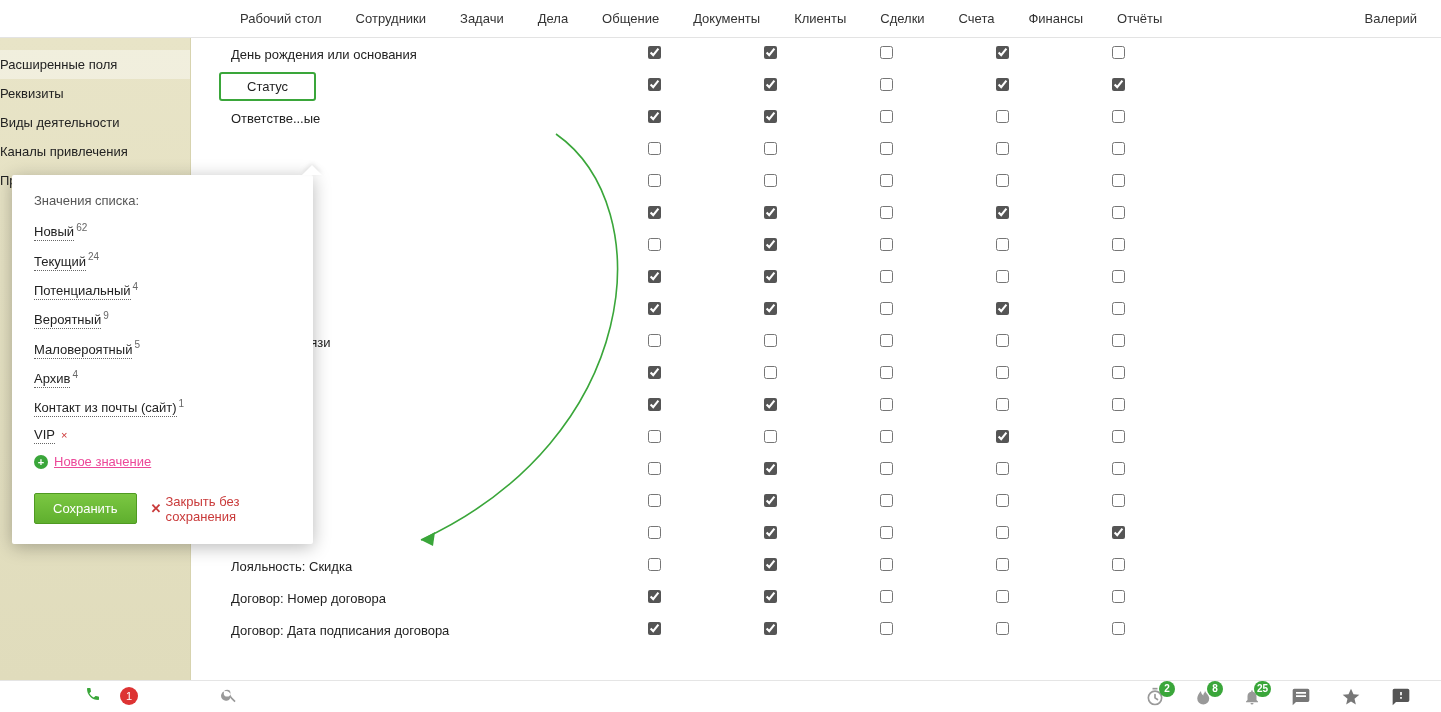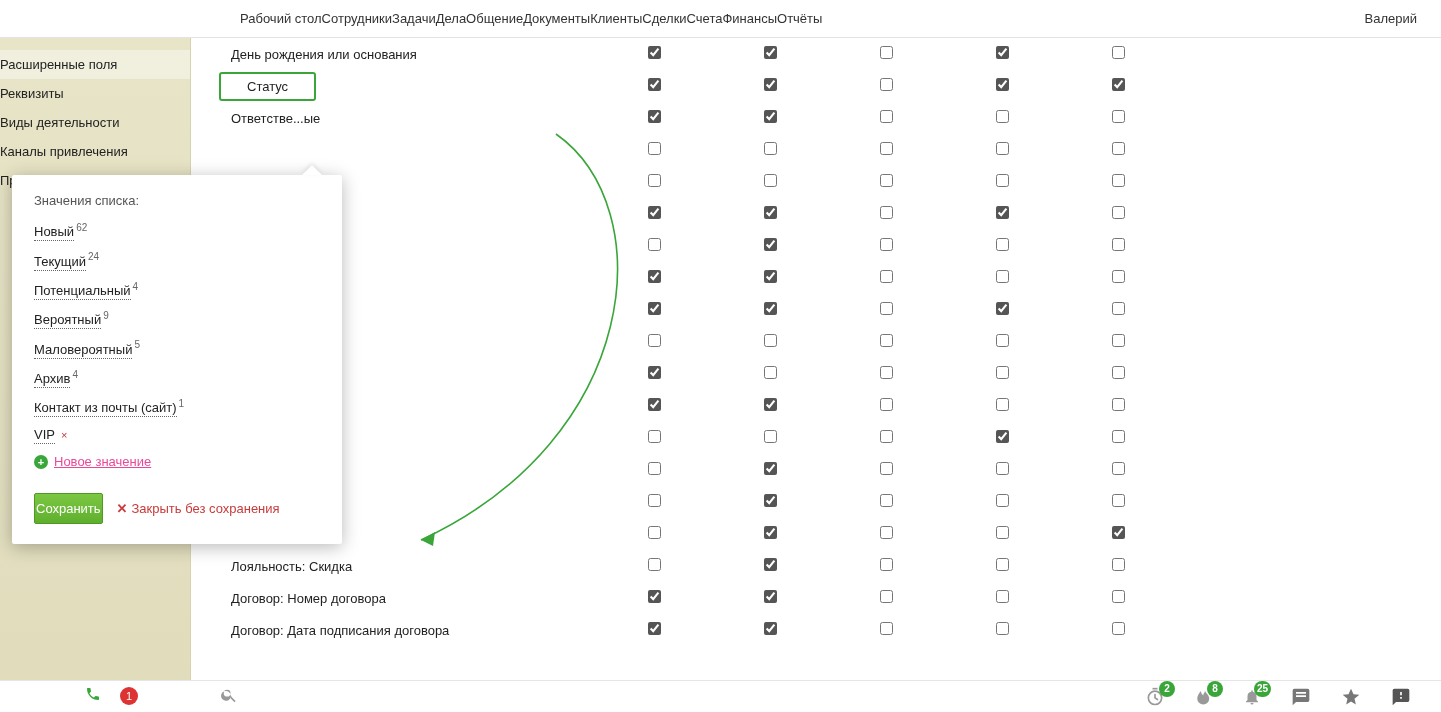--- a/index.html
+++ b/index.html
@@ -1,20 +1,20 @@
 <!DOCTYPE html>
 <html><head>
   <meta charset="utf-8">
   <style>
     * { box-sizing: border-box; margin: 0; padding: 0; }
     body { font-family: Arial, Helvetica, sans-serif; font-size: 13px; color: #333; background: #fff; width: 1441px; height: 712px; overflow: hidden; position: relative; }
 
     
     .topbar { height: 38px; border-bottom: 1px solid #e3e3e3; display: flex; align-items: center; padding: 0 24px 0 40px; }
-    .nav { display: flex; margin-left: 200px; }
+    .nav { display: flex; gap: 34px; margin-left: 200px; }
     .nav-item { color: #333; cursor: pointer; font-size: 13px; }
     .user { margin-left: auto; color: #333; font-size: 13px; }
 
     
     .sidebar { position: absolute; top: 38px; left: 0; width: 191px; background: linear-gradient(#e8e4c7,#e0dcbc); border-right: 1px solid #d7d3af; padding-top: 12px; height: 642px; overflow:hidden; }
     .side-item { padding: 7px 0; font-size: 13px; color: #222; cursor: pointer; }
     .side-item.active { background: rgba(255,255,255,.4); }
     .sidebar .cut { color:#222; padding:7px 12px; font-size:13px; }
 
     
@@ -24,32 +24,32 @@
     .row .label { width: 400px; font-size: 13px; color: #222; }
     .row .cells { display: flex; gap: 70px; }
     .cell { width: 46px; text-align: center; }
     input[type=checkbox]{ width:13px; height:13px; accent-color:#555;}
     .status-box { border:2px solid #3aa63a; border-radius:3px; padding:5px 26px; display:inline-block; margin-left:-12px; }
 
     
     .arrow-svg { position:absolute; top:50px; left:190px; width:280px; height:500px; pointer-events:none; }
 
     
-    .popup { position:absolute; top:175px; left:12px; width:330px; background:#fff; box-shadow:0 3px 18px rgba(0,0,0,.28); border-radius:2px; padding:18px 22px 20px; z-index:5;}
+    .popup { position:absolute; top:175px; left:12px; width:301px; background:#fff; box-shadow:0 3px 18px rgba(0,0,0,.28); border-radius:2px; padding:18px 22px 20px; z-index:5;}
     .popup .pointer{ position:absolute; top:-10px; left:290px; width:0;height:0;border-left:10px solid transparent;border-right:10px solid transparent;border-bottom:10px solid #fff; filter:drop-shadow(0 -2px 2px rgba(0,0,0,.1));}
     .popup h4 { font-weight:normal; color:#555; margin-bottom:14px; font-size:13px;}
     .values div { margin-bottom:12px; }
     .value-name { border-bottom:1px dotted #666; padding-bottom:1px; color:#222; font-size:13px; display:inline; cursor:pointer;}
     .value-sup { font-size:10px; color:#666; vertical-align:super; margin-left:2px;}
     .del-x { color:#c33; margin-left:6px; font-size:11px; cursor:pointer;}
     .new-val { display:flex; align-items:center; gap:6px; margin-top:6px;}
     .plus-circle { width:14px;height:14px;border-radius:50%;background:#3aa63a;color:#fff;display:inline-flex;align-items:center;justify-content:center;font-size:11px;font-weight:bold;}
     .new-val a { color:#ec4899; text-decoration:underline; font-size:13px;}
     .popup-actions { margin-top:24px; display:flex; align-items:center; gap:14px;}
-    .btn-save { background:linear-gradient(#7bc742,#5faf2e); color:#fff; border:1px solid #4f9a22; padding:7px 1px; border-radius:2px; font-size:13px; cursor:pointer;}
+    .btn-save { background:linear-gradient(#7bc742,#5faf2e); color:#fff; border:1px solid #4f9a22; padding:7px 18px; border-radius:2px; font-size:13px; cursor:pointer;}
     .btn-cancel { color:#c93a3a; font-size:13px; cursor:pointer; display:flex; align-items:center; gap:4px;}
 
     
     .footer { position:absolute; bottom:0; left:0; right:0; height:32px; background:#fff; border-top:1px solid #e5e5e5; display:flex; align-items:center; padding:0 12px 0 80px;}
     .phone-ic { position:absolute; left:85px; bottom:7px; color:#3aa63a; }
     .phone-badge { position:absolute; left:120px; bottom:7px; background:#d33; color:#fff; width:18px;height:18px;border-radius:9px;display:flex;align-items:center;justify-content:center;font-size:11px;}
     .search-ic { color:#999; margin-left:140px; margin-right:10px;}
     .search-input { border:none; outline:none; font-size:14px; color:#333; width:500px;}
     .search-input::placeholder { color:#aaa;}
     .tray { margin-left:auto; display:flex; align-items:center; gap:30px; padding-right:18px;}

